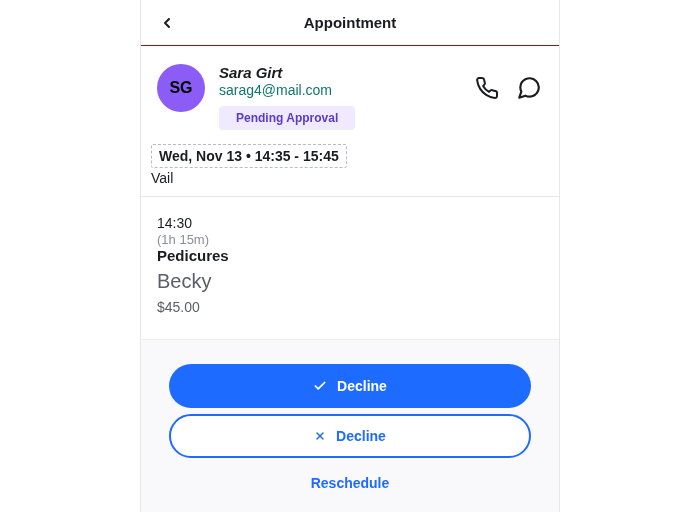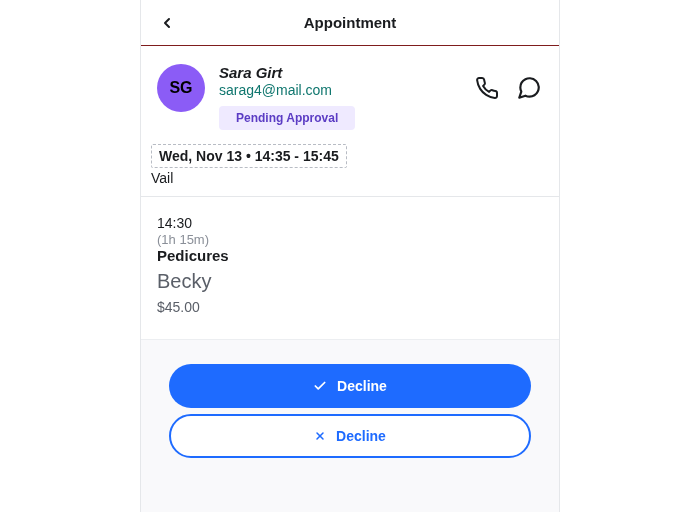--- a/index.html
+++ b/index.html
@@ -225,15 +225,18 @@
     </button>
     <button class="btn btn-outline">
       <span class="x-ic">
         <svg width="12" height="12" viewBox="0 0 24 24" fill="none" stroke="#1e6bff" stroke-width="3" stroke-linecap="round" stroke-linejoin="round">
             <line x1="18" y1="6" x2="6" y2="18"></line>
             <line x1="6" y1="6" x2="18" y2="18"></line>
           </svg>
       </span>
       <span>Decline</span>
     </button>
+    <button class="btn btn-link">
+      <span>Reschedule</span>
+    </button>
   </div>
 
 </div>
 
 </body></html>

